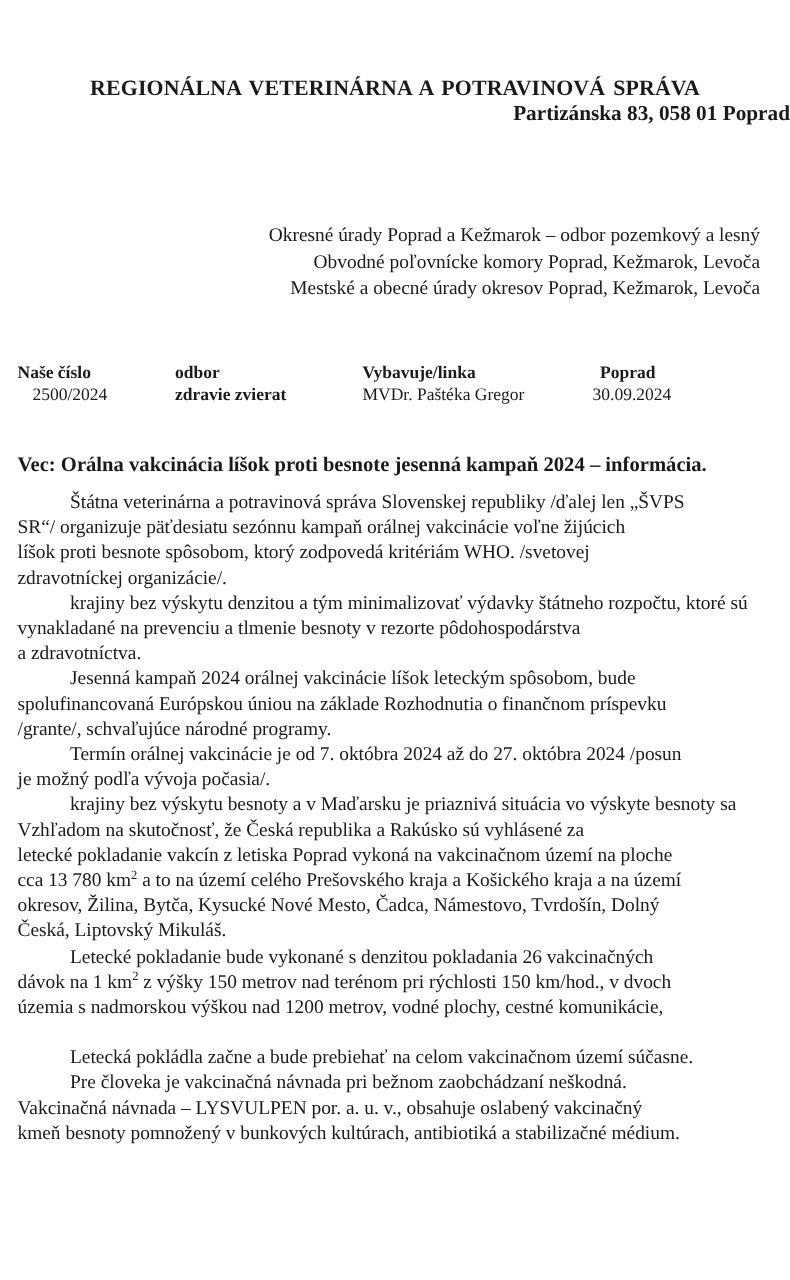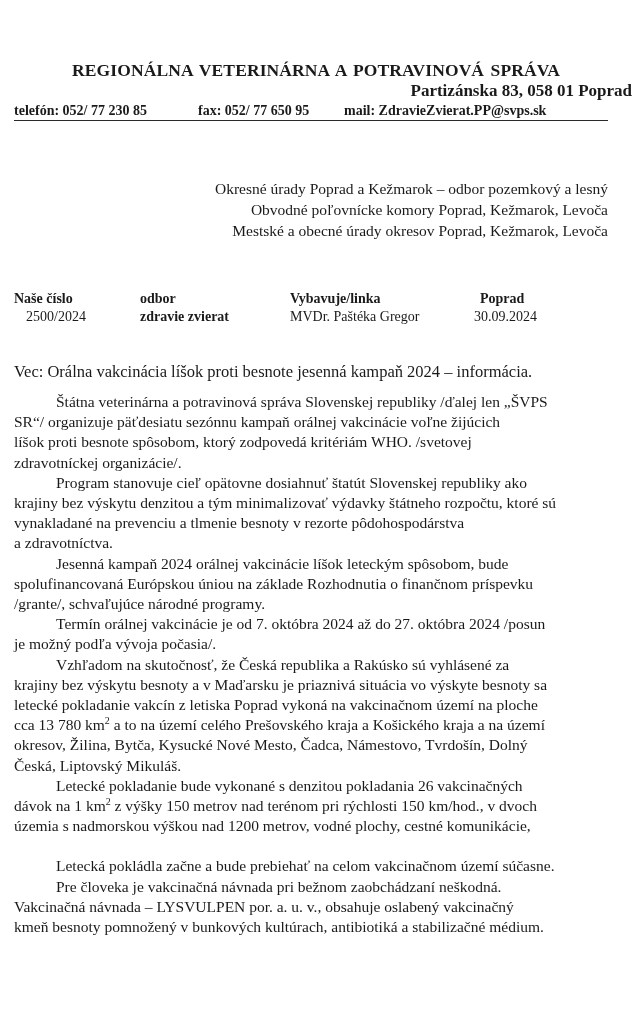--- a/index.html
+++ b/index.html
@@ -81,21 +81,21 @@
     .ref-2 { left: 140px; }
     .ref-2 .val { font-weight: bold; }
     .ref-3 { left: 290px; }
     .ref-4 { left: 474px; }
     .ref-4 .lbl { padding-left: 6px; }
 
     .subject {
       position: absolute;
       top: 362px;
       left: 14px;
-      font-weight: normal;
+      font-weight: bold;
       font-size: 16.5px;
       white-space: nowrap;
     }
 
     .body-text {
       position: absolute;
       top: 392px;
       left: 14px;
       width: 600px;
       font-size: 15.5px;
@@ -111,25 +111,20 @@
     .body-text p.gap { margin-top: 20px; }
     sup { font-size: 10px; line-height: 0; vertical-align: 6px; }
   </style>
 </head>
 <body>
 
 <div class="page">
 
   <div class="header-org">REGIONÁLNA VETERINÁRNA  A  POTRAVINOVÁ  SPRÁVA</div>
   <div class="header-address">Partizánska 83, 058 01  Poprad</div>
-  <div class="header-contacts">
-    <span class="c-phone">telefón: 052/ 77 230 85</span>
-    <span class="c-fax">fax: 052/ 77 650 95</span>
-    <span class="c-mail">mail: ZdravieZvierat.PP@svps.sk</span>
-  </div>
 
   <div class="recipients">
     <div>Okresné úrady Poprad a Kežmarok – odbor pozemkový a lesný</div>
     <div>Obvodné poľovnícke komory Poprad, Kežmarok, Levoča</div>
     <div>Mestské a obecné úrady okresov Poprad, Kežmarok, Levoča</div>
   </div>
 
   <div class="refs">
     <div class="ref-col ref-1">
       <div class="lbl">Naše číslo</div>
@@ -152,37 +147,36 @@
   <div class="subject">Vec: Orálna vakcinácia líšok proti besnote jesenná kampaň 2024 – informácia.</div>
 
   <div class="body-text">
     <p>
       <span class="line">Štátna veterinárna a potravinová správa Slovenskej republiky /ďalej len „ŠVPS</span>
       <span class="line">SR“/ organizuje päťdesiatu sezónnu kampaň orálnej vakcinácie voľne žijúcich</span>
       <span class="line">líšok proti besnote spôsobom, ktorý zodpovedá kritériám WHO. /svetovej</span>
       <span class="line">zdravotníckej organizácie/.</span>
     </p>
     <p>
-      <span class="line">Program stanovuje cieľ opätovne dosiahnuť štatút Slovenskej republiky ako</span>
       <span class="line">krajiny bez výskytu denzitou a tým minimalizovať výdavky štátneho rozpočtu, ktoré sú</span>
       <span class="line">vynakladané na prevenciu a tlmenie besnoty v rezorte pôdohospodárstva</span>
       <span class="line">a zdravotníctva.</span>
     </p>
     <p>
       <span class="line">Jesenná kampaň 2024 orálnej vakcinácie líšok leteckým spôsobom, bude</span>
       <span class="line">spolufinancovaná Európskou úniou na základe Rozhodnutia o finančnom príspevku</span>
       <span class="line">/grante/, schvaľujúce národné programy.</span>
     </p>
     <p>
       <span class="line">Termín orálnej vakcinácie je od 7. októbra 2024 až do 27. októbra 2024 /posun</span>
       <span class="line">je možný podľa vývoja počasia/.</span>
     </p>
     <p>
+      <span class="line">krajiny bez výskytu besnoty a v Maďarsku je priaznivá situácia vo výskyte besnoty sa</span>
       <span class="line">Vzhľadom na skutočnosť, že Česká republika a Rakúsko sú vyhlásené za</span>
-      <span class="line">krajiny bez výskytu besnoty a v Maďarsku je priaznivá situácia vo výskyte besnoty sa</span>
       <span class="line">letecké pokladanie vakcín z letiska Poprad vykoná na vakcinačnom území na ploche</span>
       <span class="line"><span>cca 13 780 km</span><sup>2</sup><span> a to na území celého Prešovského kraja a Košického kraja a na území</span></span>
       <span class="line">okresov, Žilina, Bytča, Kysucké Nové Mesto, Čadca, Námestovo, Tvrdošín, Dolný</span>
       <span class="line">Česká, Liptovský Mikuláš.</span>
     </p>
     <p>
       <span class="line">Letecké pokladanie bude vykonané s denzitou pokladania 26 vakcinačných</span>
       <span class="line"><span>dávok na 1 km</span><sup>2</sup><span> z výšky 150 metrov nad terénom pri rýchlosti 150 km/hod., v dvoch</span></span>
       <span class="line">územia s nadmorskou výškou nad 1200 metrov, vodné plochy, cestné komunikácie,</span>
     </p>

